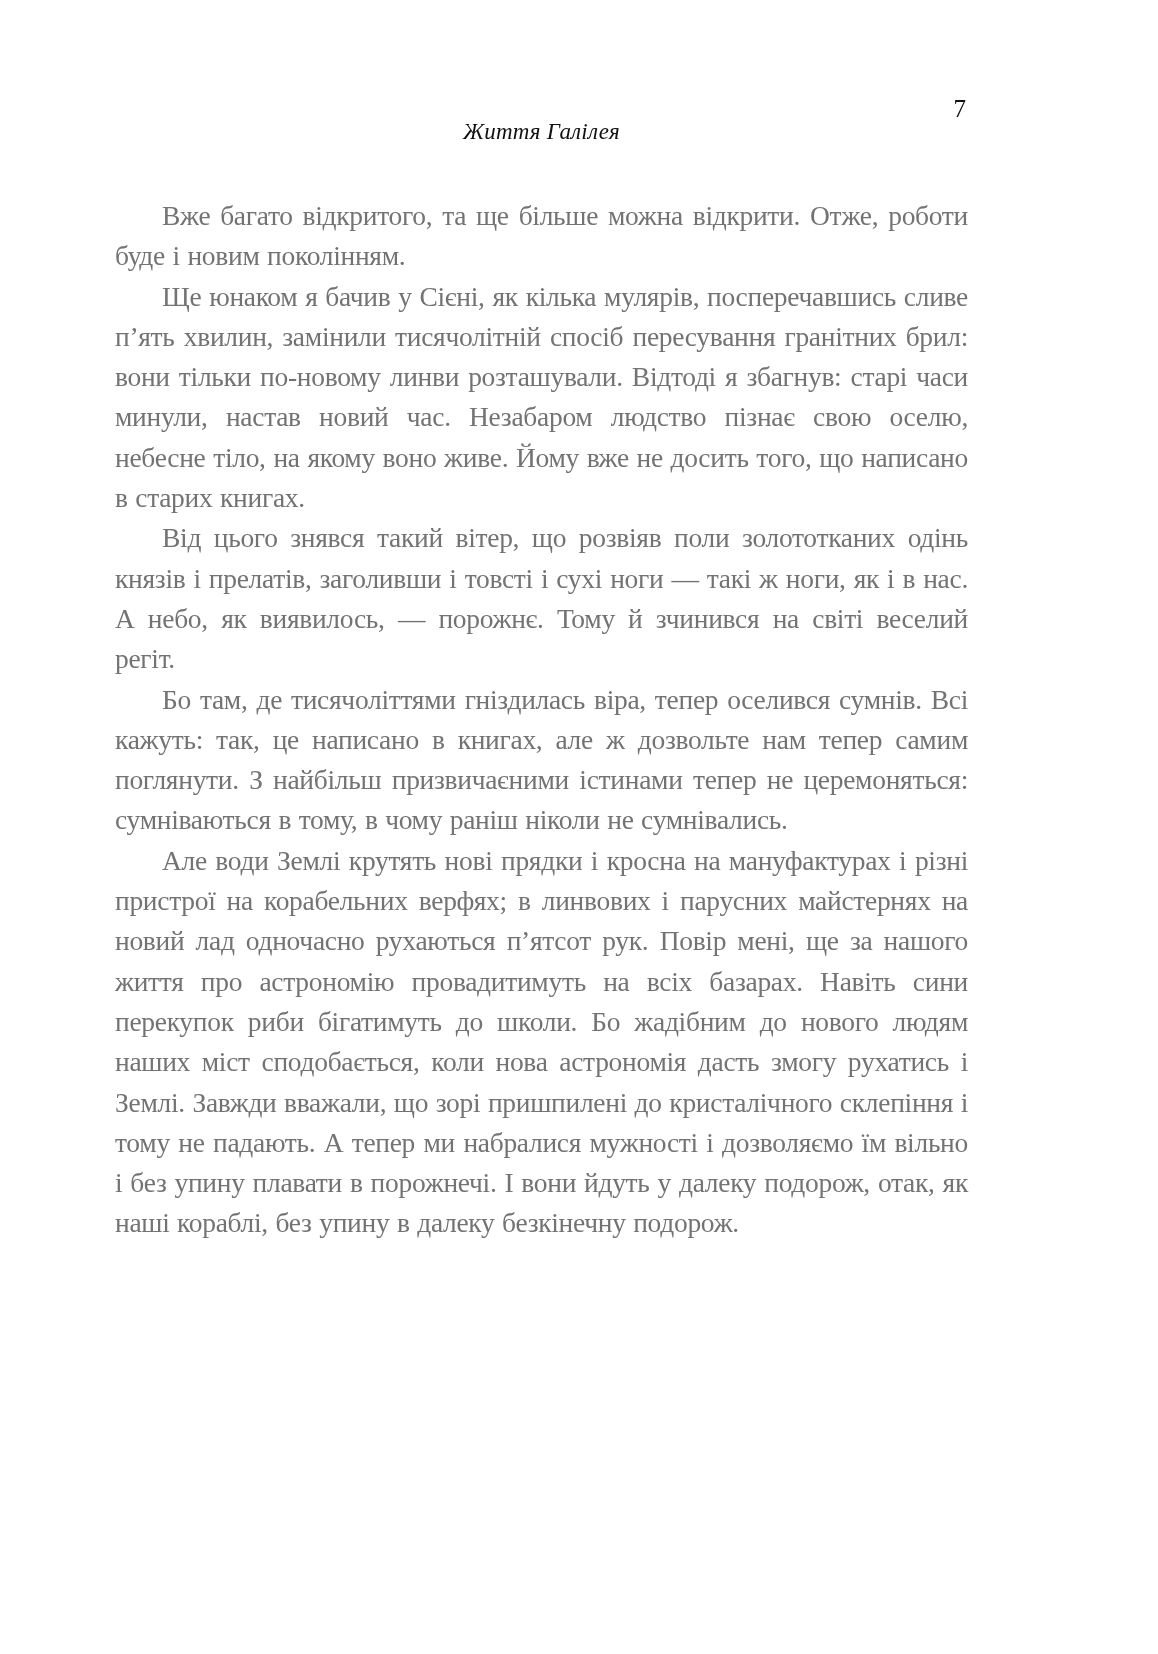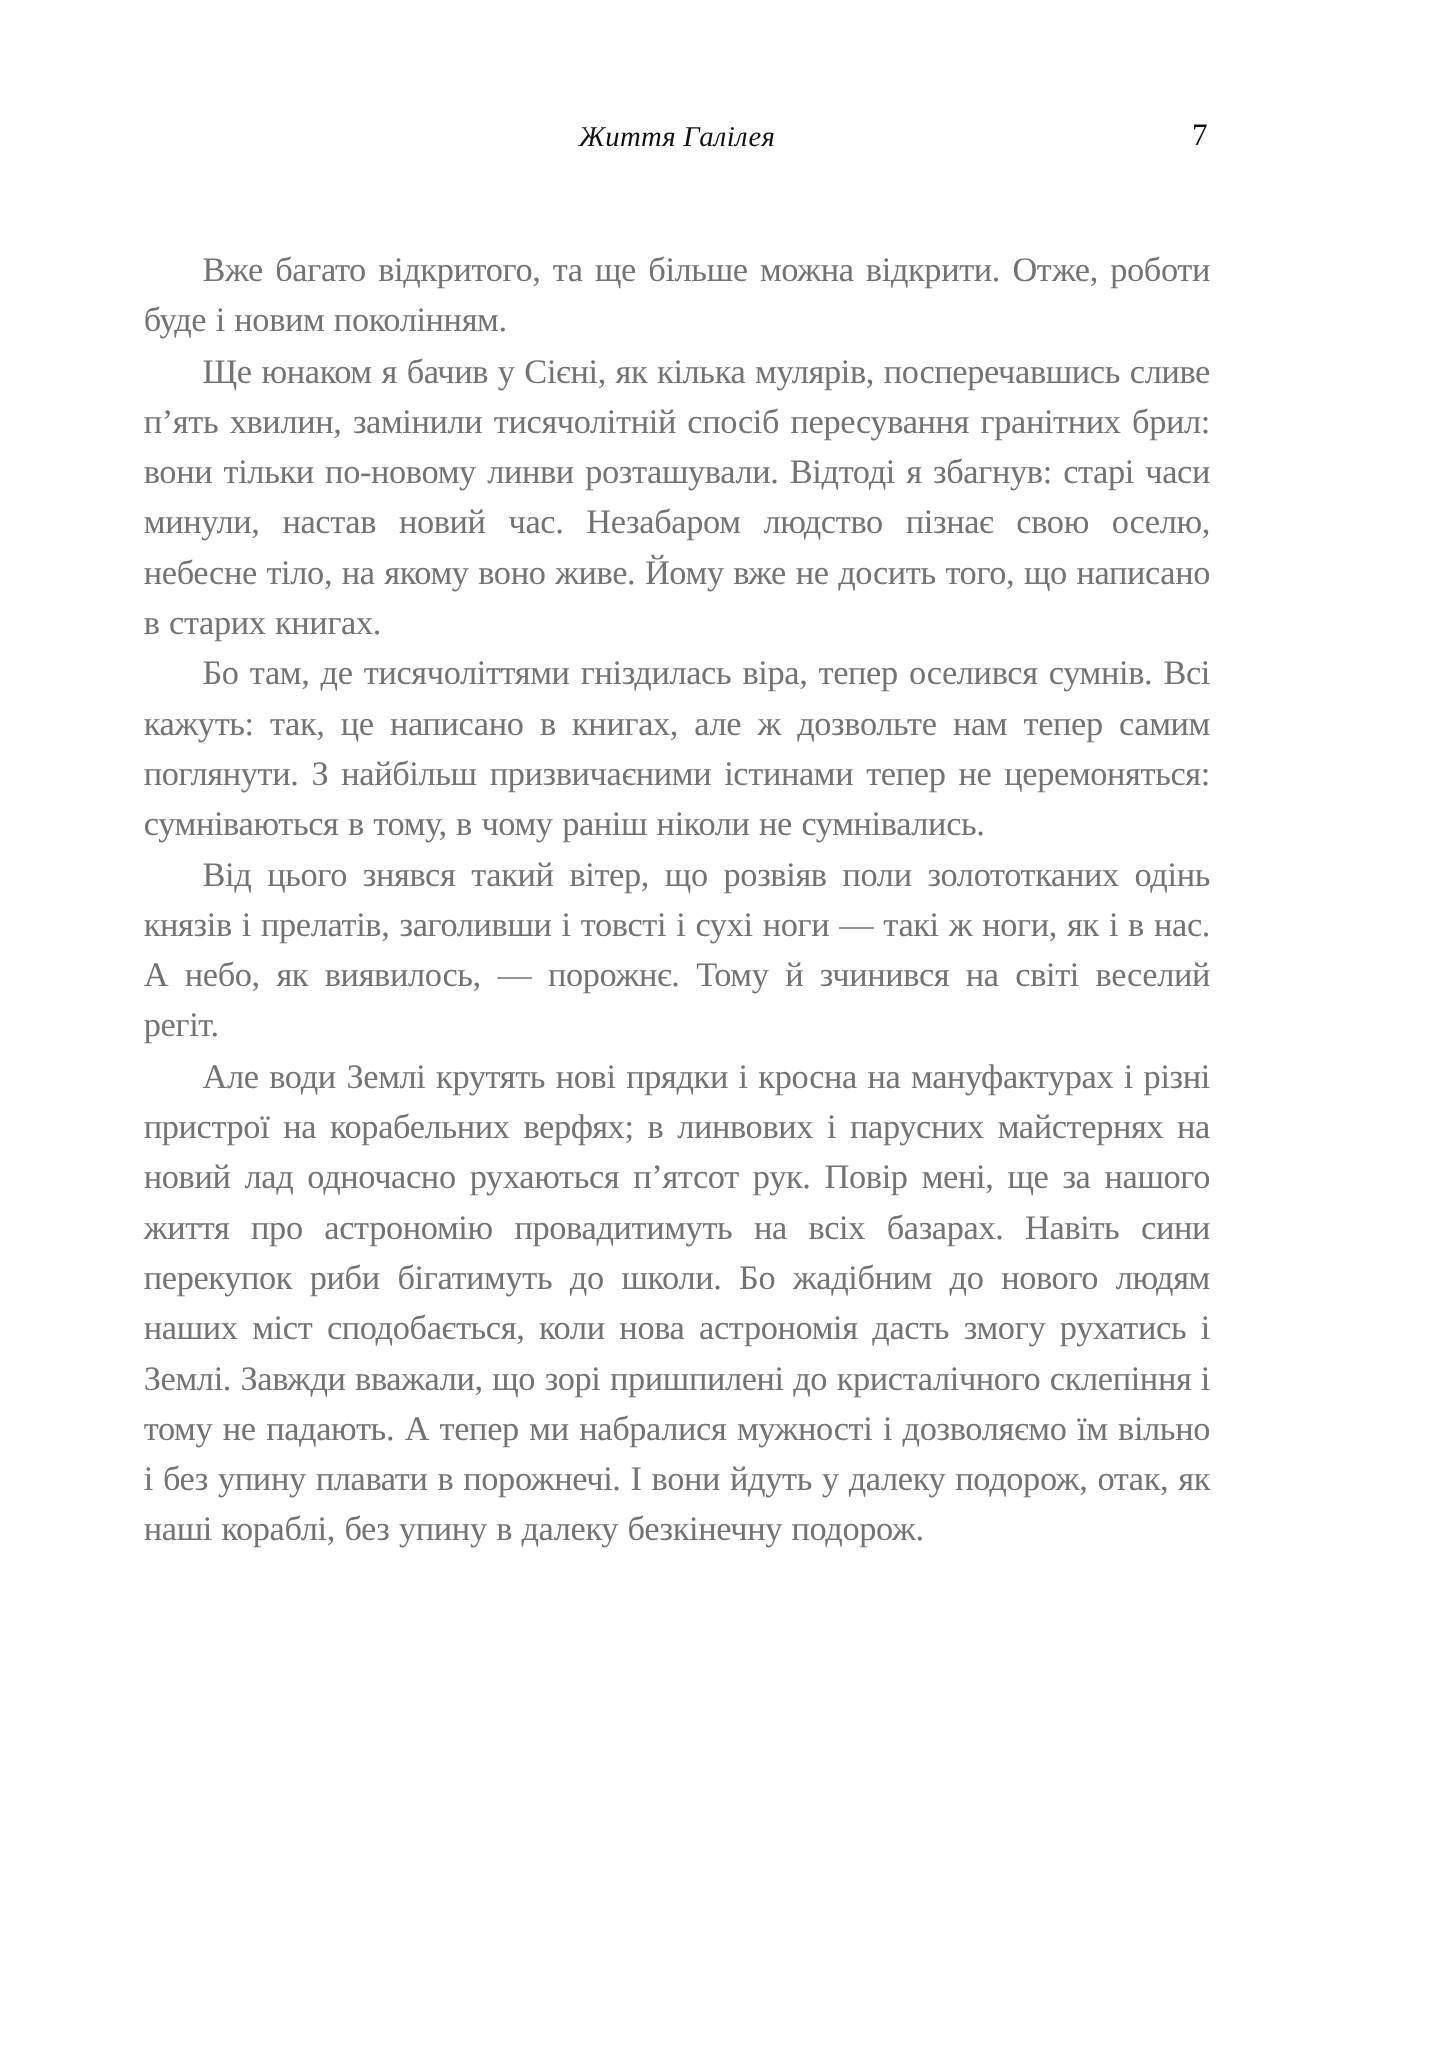--- a/index.html
+++ b/index.html
@@ -23,20 +23,21 @@
     width: 853px;
     height: 34px;
     font-size: 23px;
   }
   .running-title {
     display: block;
     text-align: center;
     font-style: italic;
     color: #111111;
     letter-spacing: 0.2px;
+    margin-top: 22px;
   }
   .page-number {
     position: absolute;
     right: 2px;
     top: -2px;
     font-style: normal;
     font-size: 25px;
     color: #111111;
   }
   .body-text {
@@ -63,18 +64,18 @@
 <div class="page">
 
   <div class="page-header">
     <span class="running-title">Життя Галілея</span>
     <span class="page-number">7</span>
   </div>
 
   <div class="body-text">
     <p class="para">Вже багато відкритого, та ще більше можна відкрити. Отже, роботи буде і новим поколінням.</p>
     <p class="para">Ще юнаком я бачив у Сієні, як кілька мулярів, посперечавшись сливе п’ять хвилин, замінили тисячолітній спосіб пересування гранітних брил: вони тільки по-новому линви розташували. Відтоді я збагнув: старі часи минули, настав новий час. Незабаром людство пізнає свою оселю, небесне тіло, на якому воно живе. Йому вже не досить того, що написано в старих книгах.</p>
+    <p class="para">Від цього знявся такий вітер, що розвіяв поли золототканих одінь князів і прелатів, заголивши і товсті і сухі ноги — такі ж ноги, як і в нас. А небо, як виявилось, — порожнє. Тому й зчинився на світі веселий регіт.</p>
     <p class="para">Бо там, де тисячоліттями гніздилась віра, тепер оселився сумнів. Всі кажуть: так, це написано в книгах, але ж дозвольте нам тепер самим поглянути. З найбільш призвичаєними істинами тепер не церемоняться: сумніваються в тому, в чому раніш ніколи не сумнівались.</p>
-    <p class="para">Від цього знявся такий вітер, що розвіяв поли золототканих одінь князів і прелатів, заголивши і товсті і сухі ноги — такі ж ноги, як і в нас. А небо, як виявилось, — порожнє. Тому й зчинився на світі веселий регіт.</p>
     <p class="para">Але води Землі крутять нові прядки і кросна на мануфактурах і різні пристрої на корабельних верфях; в линвових і парусних майстернях на новий лад одночасно рухаються п’ятсот рук. Повір мені, ще за нашого життя про астрономію провадитимуть на всіх базарах. Навіть сини перекупок риби бігатимуть до школи. Бо жадібним до нового людям наших міст сподобається, коли нова астрономія дасть змогу рухатись і Землі. Завжди вважали, що зорі пришпилені до кристалічного склепіння і тому не падають. А тепер ми набралися мужності і дозволяємо їм вільно і без упину плавати в порожнечі. І вони йдуть у далеку подорож, отак, як наші кораблі, без упину в далеку безкінечну подорож.</p>
   </div>
 
 </div>
 
 </body></html>

